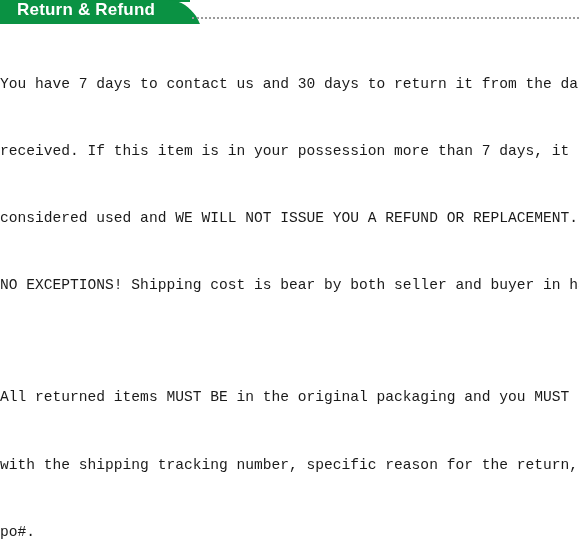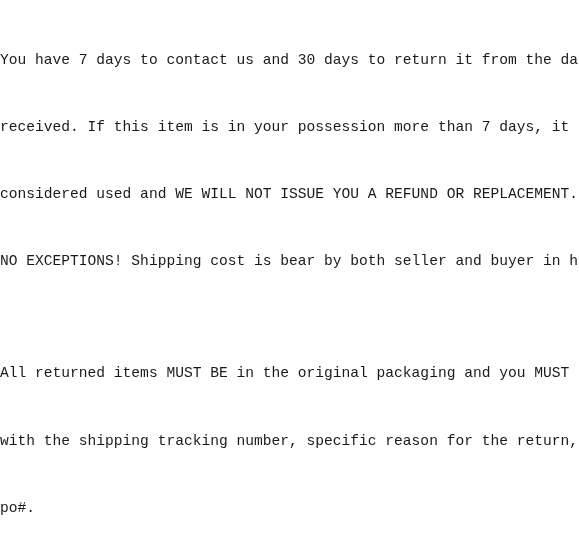--- a/index.html
+++ b/index.html
@@ -105,20 +105,31 @@
   #para-1 { margin-top: 4px; }
   #para-2 { margin-top: 0px; }
 </style>
 </head>
 <body>
 
 <div id="page">
 
   <div class="section">
 
+    <div class="section-header" id="header-return">
+      <div class="rule"></div>
+      <div class="dots"></div>
+      <div class="ribbon-wrap">
+        <svg width="300" height="28" viewBox="0 0 300 28" xmlns="http://www.w3.org/2000/svg" aria-hidden="true">
+          <path d="M0,2 L168,2 C182,2 190,10 196,18 C198,21.5 199,24 200,26 L0,26 Z" fill="#0a9243"></path>
+          <path d="M0,26 L200,26 L199,28 L0,28 Z" fill="#0b7a39"></path>
+        </svg>
+      </div>
+      <div class="ribbon-label">Return &amp; Refund</div>
+    </div>
 
     <div class="body-text" id="para-1">
       <span class="ln">You have 7 days to contact us and 30 days to return it from the date it wa</span>
       <span class="ln">received. If this item is in your possession more than 7 days, it is</span>
       <span class="ln">considered used and WE WILL NOT ISSUE YOU A REFUND OR REPLACEMENT. There a</span>
       <span class="ln">NO EXCEPTIONS! Shipping cost is bear by both seller and buyer in half.</span>
     </div>
 
     <div class="body-text" id="para-2">
       <span class="ln">All returned items MUST BE in the original packaging and you MUST PROVIDE</span>

